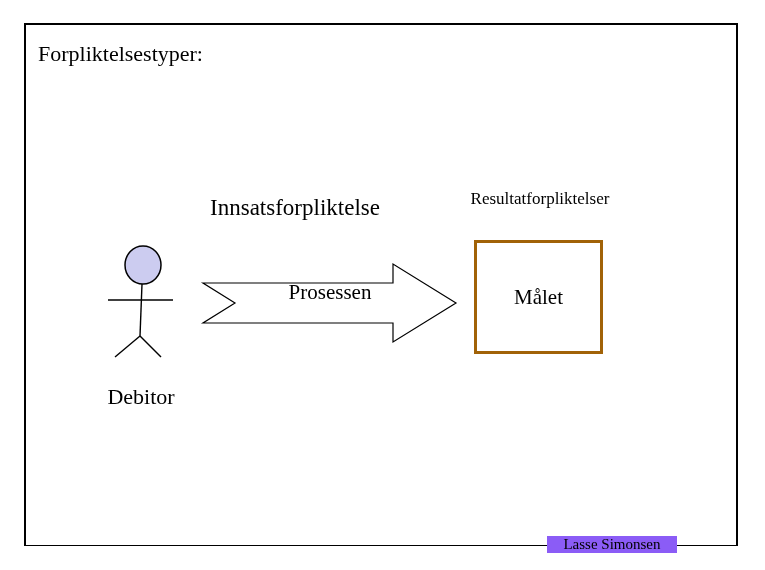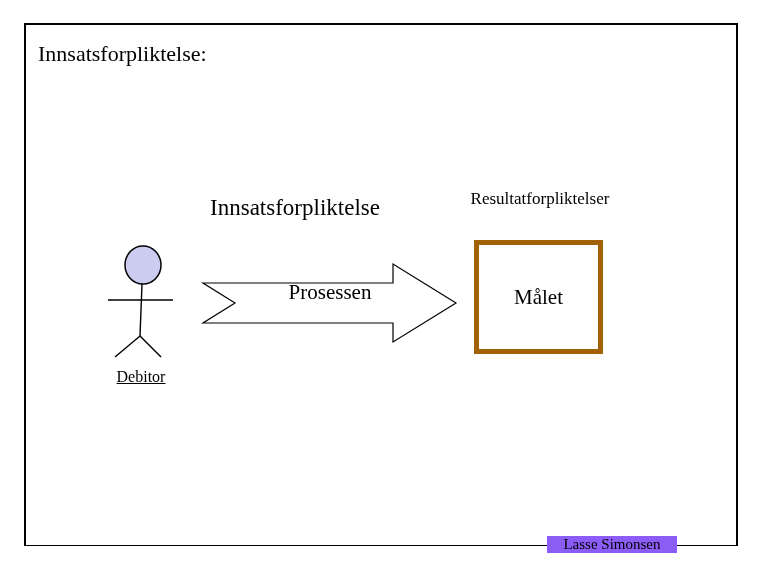--- a/index.html
+++ b/index.html
@@ -46,24 +46,23 @@
   }
   .label-resultat {
     left: 440px;
     top: 189px;
     width: 200px;
     font-size: 17px;
     text-align: center;
   }
   .label-debitor {
     left: 91px;
-    top: 368px;
+    top: 384px;
     width: 100px;
-    font-size: 16px;
-    text-decoration: underline;
+    font-size: 22px;
   }
   .stick-figure {
     position: absolute;
     left: 100px;
     top: 243px;
     width: 80px;
     height: 120px;
   }
   .process-arrow {
     position: absolute;
@@ -78,21 +77,21 @@
     width: 150px;
     font-size: 21px;
   }
   .goal-box {
     position: absolute;
     left: 474px;
     top: 240px;
     width: 129px;
     height: 114px;
     box-sizing: border-box;
-    border: 5px solid #a16207;
+    border: 3px solid #a16207;
     background: #FFFFFF;
     display: flex;
     align-items: center;
     justify-content: center;
     font-size: 21px;
   }
   .footer-author {
     position: absolute;
     left: 547px;
     top: 536px;
@@ -105,21 +104,21 @@
     z-index: 2;
   }
 </style>
 </head>
 <body>
 
 <div>
 
   <div class="frame"></div>
 
-  <div class="slide-title">Innsatsforpliktelse:</div>
+  <div class="slide-title">Forpliktelsestyper:</div>
 
   <div class="label label-innsats">Innsatsforpliktelse</div>
 
   <div class="label label-resultat">Resultatforpliktelser</div>
 
   <svg class="stick-figure" viewBox="0 0 80 120" xmlns="http://www.w3.org/2000/svg">
     <ellipse cx="43" cy="22" rx="18" ry="19" stroke="#000000" stroke-width="1.5" fill="#CCCCF0"></ellipse>
     <line x1="42" y1="41" x2="40" y2="93" stroke="#000000" stroke-width="1.4"></line>
     <line x1="8" y1="57" x2="73" y2="57" stroke="#000000" stroke-width="1.4"></line>
     <line x1="40" y1="93" x2="15" y2="114" stroke="#000000" stroke-width="1.4"></line>

